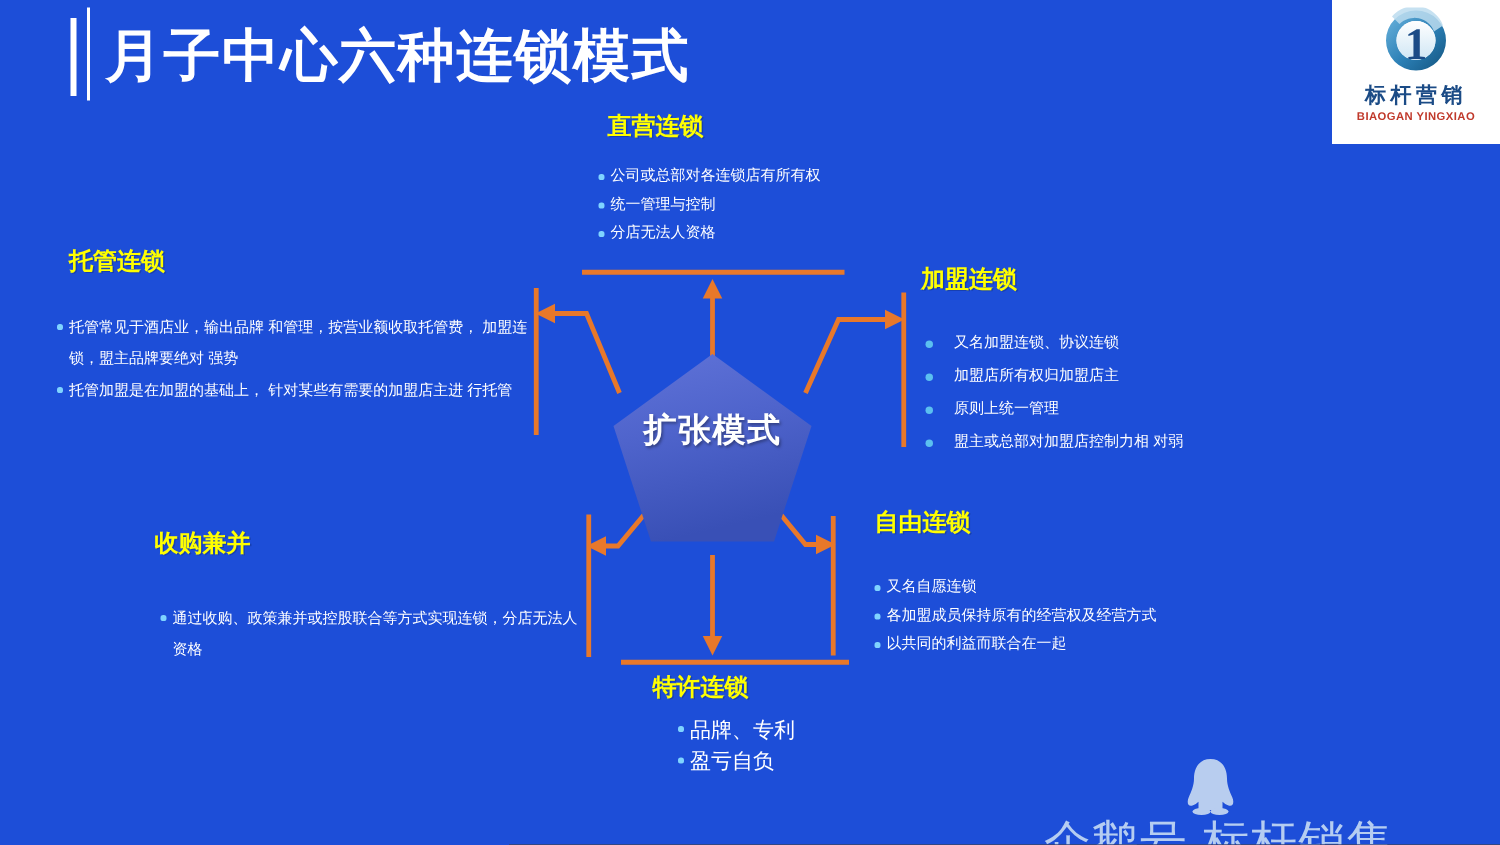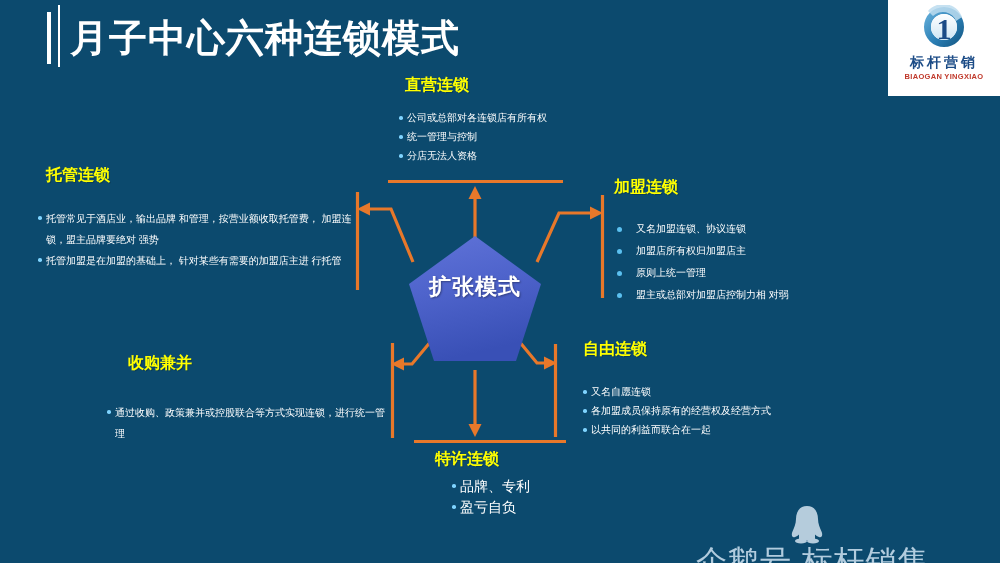--- a/index.html
+++ b/index.html
@@ -5,21 +5,21 @@
 <style>
   html, body {
     margin: 0;
     padding: 0;
     background: #444;
   }
   #slide {
     position: relative;
     width: 1000px;
     height: 563px;
-    background: #0c4a6e;
+    background: #1d4ed8;
     overflow: hidden;
     font-family: "Liberation Sans", "DejaVu Sans", sans-serif;
     -webkit-font-smoothing: antialiased;
   }
 
   
   #title-accent-thick {
     position: absolute;
     left: 47px;
     top: 12px;
@@ -124,21 +124,21 @@
   #sec-tuoguan  { left: 38px;  top: 160px; width: 318px; }
   #sec-tuoguan .sec-head { margin-left: 8px; }
   #sec-tuoguan .bullets { margin-top: 18px; }
   #sec-tuoguan .bullets li { line-height: 21px; }
 
   #sec-jiameng  { left: 614px; top: 172px; width: 380px; }
   #sec-jiameng .sec-head { margin-left: 0px; }
   #sec-jiameng .bullets { margin-top: 16px; }
 
   #sec-shougou  { left: 85px;  top: 348px; width: 300px; }
-  #sec-shougou .sec-head { margin-left: 31px; padding-left: 12px; }
+  #sec-shougou .sec-head { margin-left: 6px; padding-left: 12px; }
   #sec-shougou .bullets { margin-top: 24px; margin-left: 22px; }
   #sec-shougou .bullets li { line-height: 21px; }
 
   #sec-ziyou    { left: 583px; top: 334px; width: 400px; }
   #sec-ziyou .bullets { margin-top: 18px; }
 
   #sec-texu     { left: 430px; top: 444px; width: 230px; }
   #sec-texu .sec-head { margin-left: 5px; }
   #sec-texu .bullets { margin-top: 2px; margin-left: 22px; }
   #sec-texu .bullets li { font-size: 14px; line-height: 21px; }
@@ -279,21 +279,21 @@
       <li>又名加盟连锁、协议连锁</li>
       <li>加盟店所有权归加盟店主</li>
       <li>原则上统一管理</li>
       <li>盟主或总部对加盟店控制力相 对弱</li>
     </ul>
   </div>
 
   <div class="section" id="sec-shougou">
     <div class="sec-head">收购兼并</div>
     <ul class="bullets">
-      <li>通过收购、政策兼并或控股联合等方式实现连锁，进行统一管理</li>
+      <li>通过收购、政策兼并或控股联合等方式实现连锁，分店无法人资格</li>
     </ul>
   </div>
 
   <div class="section" id="sec-ziyou">
     <div class="sec-head">自由连锁</div>
     <ul class="bullets">
       <li>又名自愿连锁</li>
       <li>各加盟成员保持原有的经营权及经营方式</li>
       <li>以共同的利益而联合在一起</li>
     </ul>

